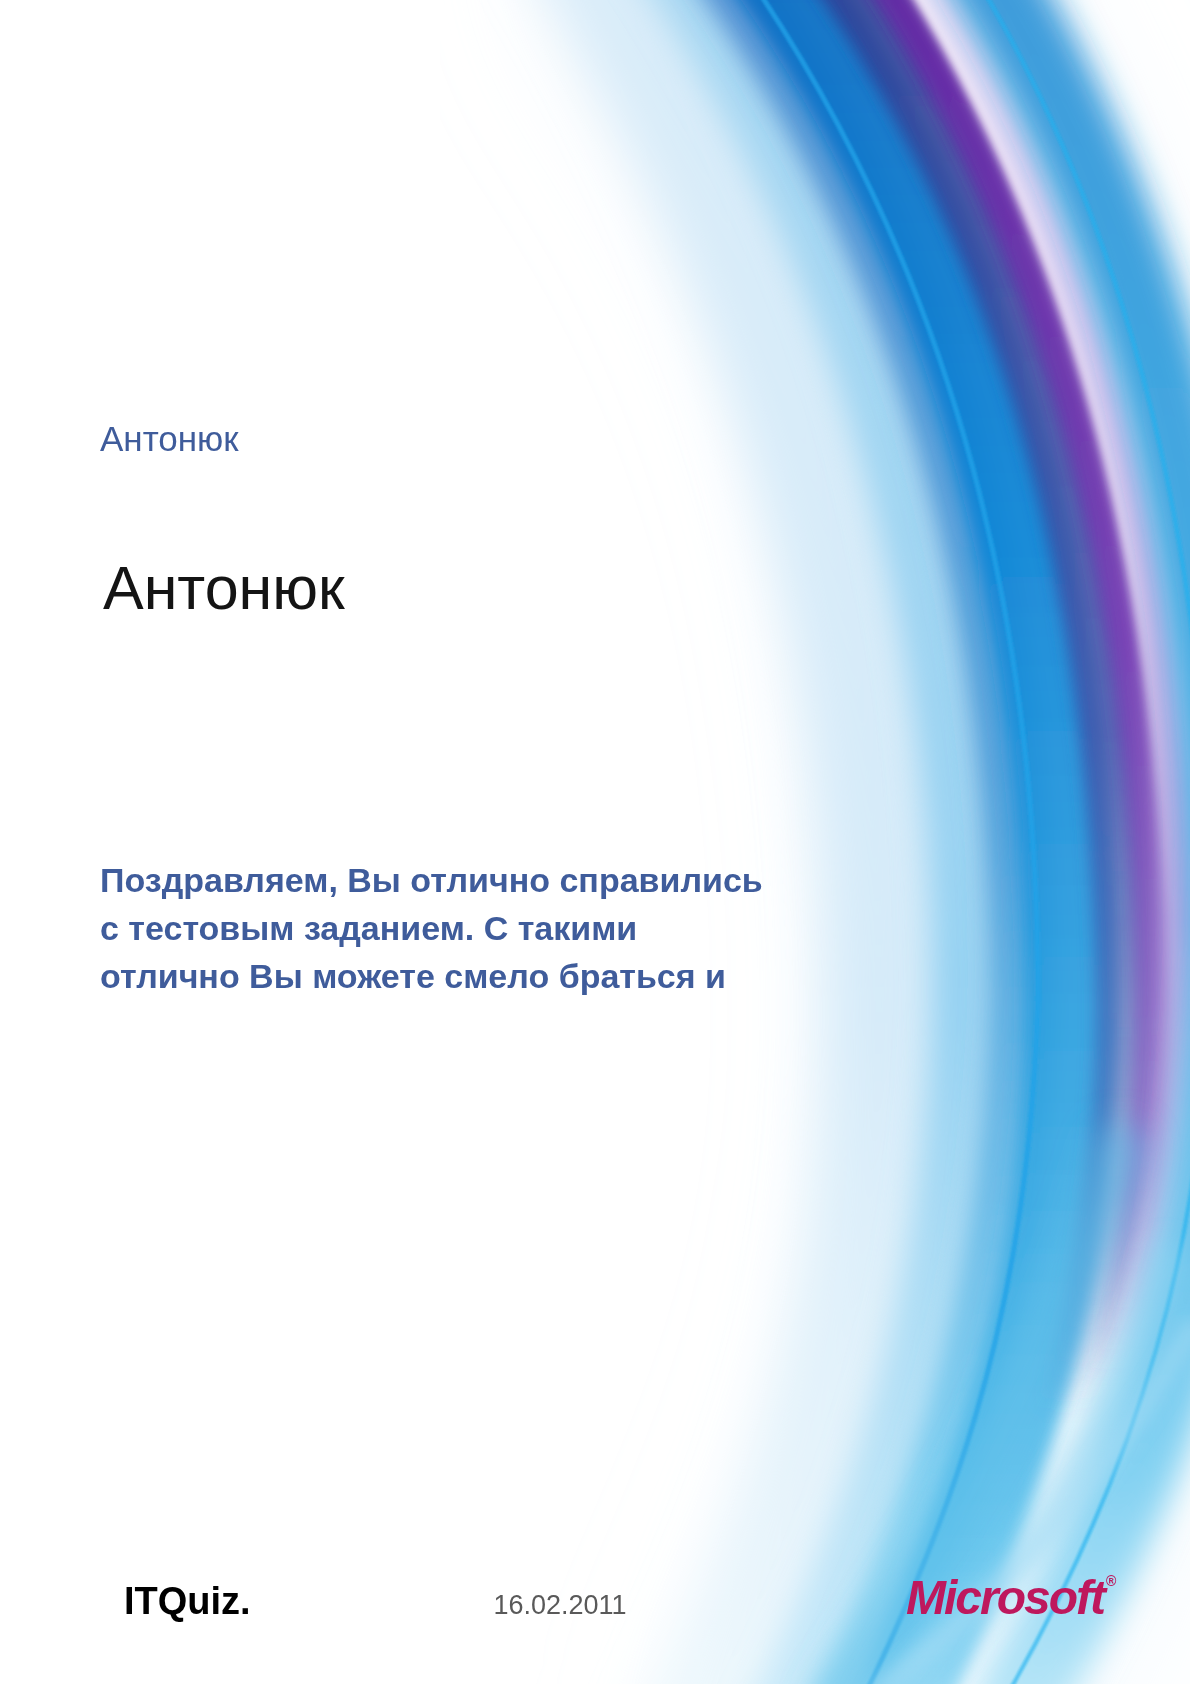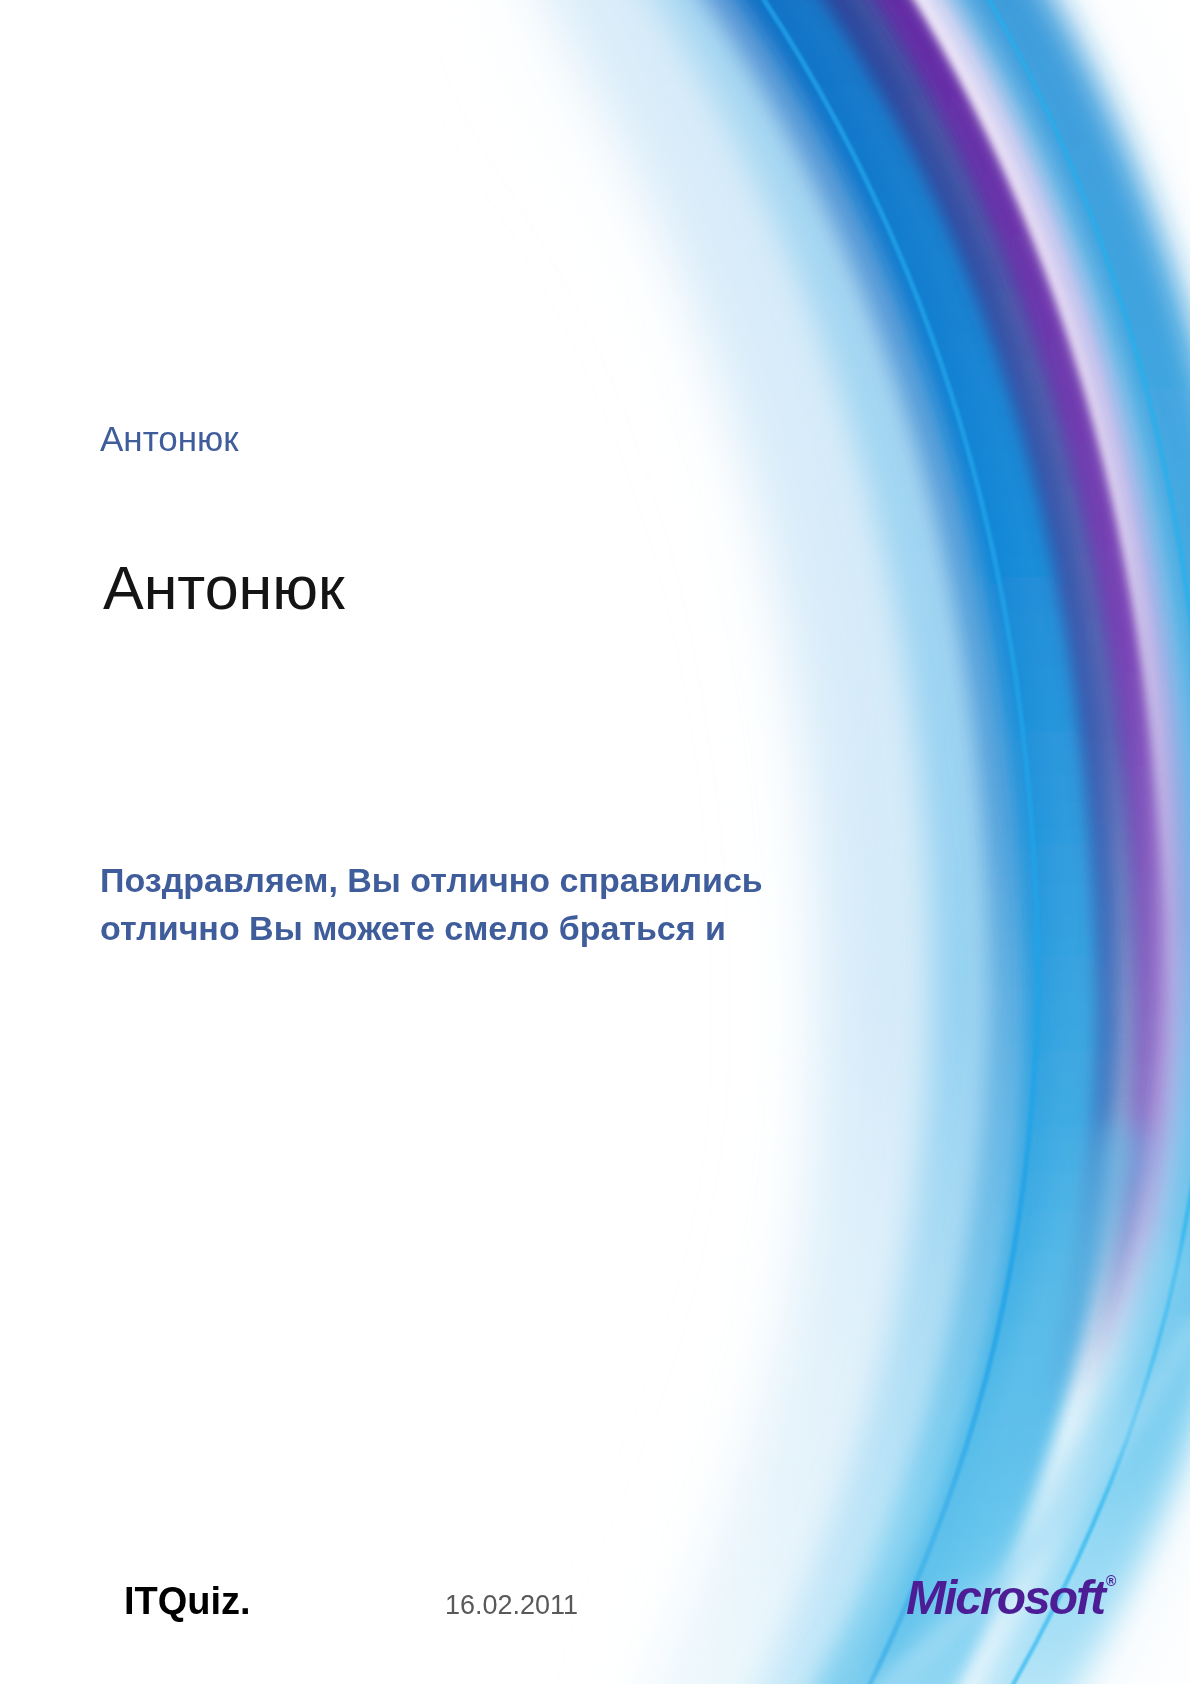--- a/index.html
+++ b/index.html
@@ -24,26 +24,26 @@
   }
   .message{
     position:absolute;left:100px;top:856px;
     font-size:34px;line-height:48px;color:#3f5c9b;font-weight:bold;
   }
   .issuer{
     position:absolute;left:100px;top:1580px;
     font-size:38px;font-weight:700;color:#000000;letter-spacing:0px;margin-left:24px;
   }
   .date{
-    position:absolute;left:445px;top:1590px;width:230px;
+    position:absolute;left:445px;top:1590px;width:230px;text-align:center;
     font-size:27px;color:#595959;
   }
   .ms-logo{
     position:absolute;left:906px;top:1570px;
-    font-size:48px;font-weight:700;font-style:italic;letter-spacing:-2px;color:#4c1d95;
+    font-size:48px;font-weight:700;font-style:italic;letter-spacing:-2px;color:#be185d;
     white-space:nowrap;
   }
   .ms-logo .reg{
     font-size:14px;font-style:normal;vertical-align:28px;margin-left:2px;letter-spacing:0;
   }
 </style>
 </head>
 <body>
 
 <svg class="swirl" width="1190" height="1684" viewBox="0 0 1190 1684" xmlns="http://www.w3.org/2000/svg">
@@ -163,20 +163,21 @@
 <div class="text-layer">
 
   <div class="role">Антонюк</div>
 
   <div class="name">
     <div>Антонюк</div>
   </div>
 
   <div class="message">
     <div>Поздравляем, Вы отлично справились</div>
+    <div>с тестовым заданием. С такими</div>
     <div>отлично Вы можете смело браться и</div>
   </div>
 
   <div class="issuer">ITQuiz.</div>
 
   <div class="date">16.02.2011</div>
 
   <div class="ms-logo">
     <span>Microsoft</span><span class="reg">®</span>
   </div>

